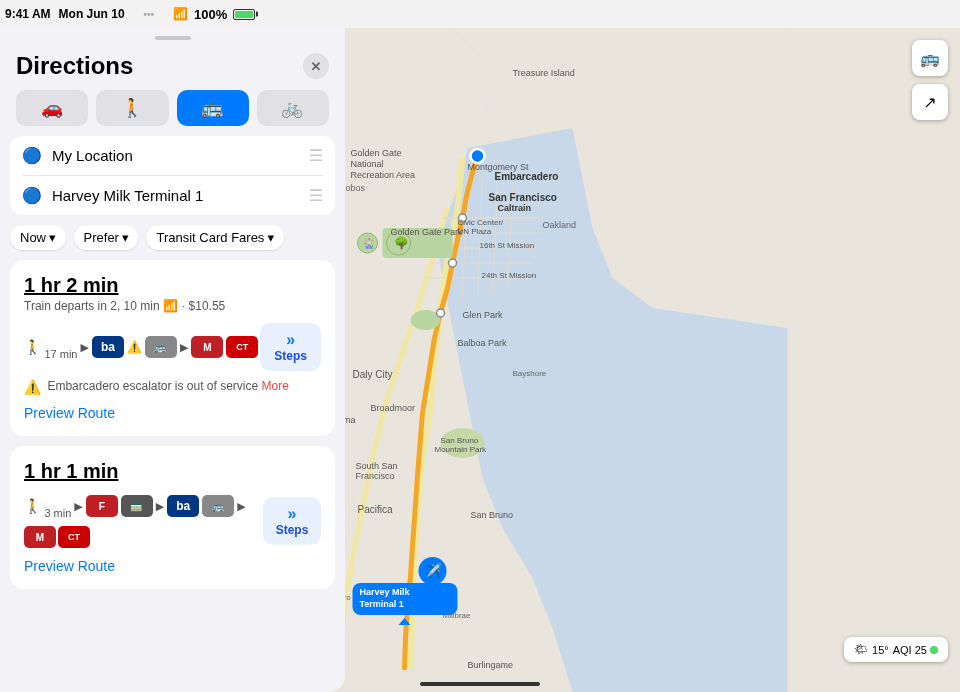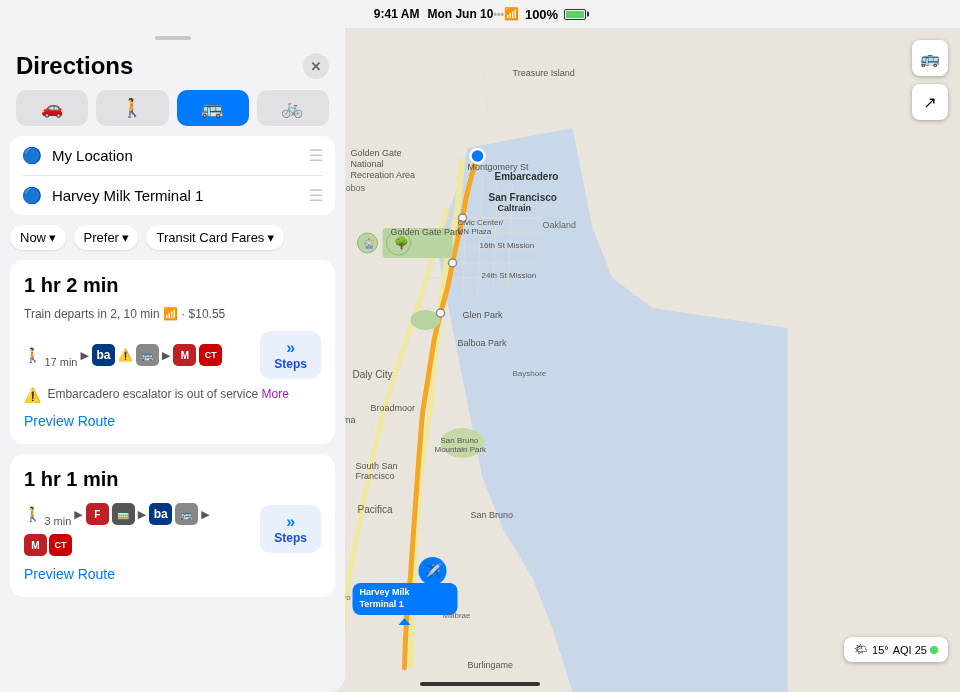--- a/index.html
+++ b/index.html
@@ -13,25 +13,26 @@
     }
 
     
     .status-bar {
       position: absolute;
       top: 0; left: 0; right: 0;
       height: 28px;
       background: #f2f2f2;
       display: flex;
       align-items: center;
-      justify-content: center;
-      padding: 0 28px;
+      justify-content: flex-start;
+      padding: 0 5px;
       z-index: 100;
       font-size: 12px;
       font-weight: 600;
+      gap: 19px;
     }
     .status-left { display: flex; gap: 8px; align-items: center; }
     .status-right { display: flex; gap: 6px; align-items: center; }
 
     
     .map-container {
       position: absolute;
       top: 28px; left: 0; right: 0; bottom: 0;
       background: #e8e0d8;
       overflow: hidden;
@@ -217,43 +218,44 @@
     .route-card {
       background: white;
       border-radius: 14px;
       margin: 0 10px 10px;
       padding: 14px;
     }
     .route-duration {
       font-size: 20px;
       font-weight: 700;
       color: #000;
+      text-decoration: underline;
     }
     .route-subtitle {
       font-size: 12px;
       color: #555;
-      margin-top: 10px;
+      margin-top: 2px;
     }
     .route-subtitle .delays {
       color: #ff3b30;
     }
     .route-steps-row {
       display: flex;
       align-items: center;
       justify-content: space-between;
       margin-top: 10px;
     }
     .route-icons {
       display: flex;
       align-items: center;
       gap: 3px;
       flex-wrap: wrap;
     }
     .transit-icon {
-      width: 23px; height: 22px;
+      width: 32px; height: 22px;
       border-radius: 5px;
       display: flex;
       align-items: center;
       justify-content: center;
       font-size: 12px;
       font-weight: 700;
       color: white;
     }
     .bart-icon { background: #003883; }
     .muni-icon { background: #bf2026; font-size: 10px; }
@@ -557,21 +559,21 @@
       </div>
       <div class="steps-btn">
         <span class="steps-chevron">»</span>
         <span class="steps-btn-text">Steps</span>
       </div>
     </div>
     <div class="alert-row">
       <span class="alert-icon">⚠️</span>
       <span>
         Embarcadero escalator is out of service
-        <span style="color:#a21caf;cursor:pointer;">More</span>
+        <span style="color:#ef4444;cursor:pointer;">More</span>
       </span>
     </div>
     <div>
       <a class="preview-link">Preview Route</a>
     </div>
   </div>
 
   <div class="route-card">
     <div style="display:flex;justify-content:space-between;align-items:flex-start;">
       <div>

